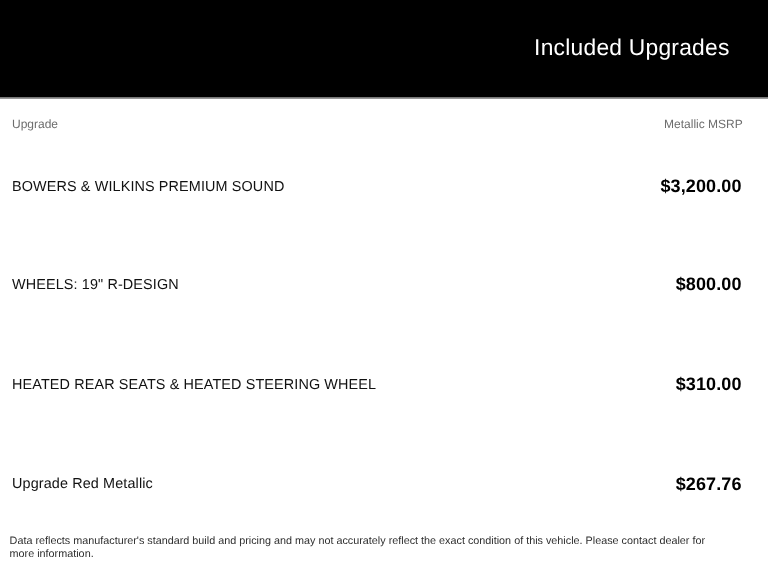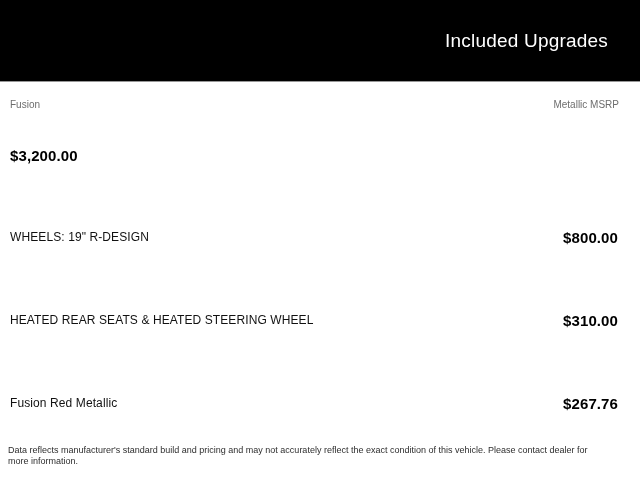--- a/index.html
+++ b/index.html
@@ -72,38 +72,39 @@
 </head>
 <body>
 
 <div class="page">
 
   <div class="header">
     <span class="title">Included Upgrades</span>
   </div>
 
   <div class="colheads">
-    <span>Fusion</span>
+    <span>Upgrade</span>
     <span>Metallic MSRP</span>
   </div>
 
   <div class="row r0">
+    <span class="name">BOWERS &amp; WILKINS PREMIUM SOUND</span>
     <span class="price">$3,200.00</span>
   </div>
 
   <div class="row r1">
     <span class="name">WHEELS: 19" R-DESIGN</span>
     <span class="price">$800.00</span>
   </div>
 
   <div class="row r2">
     <span class="name">HEATED REAR SEATS &amp; HEATED STEERING WHEEL</span>
     <span class="price">$310.00</span>
   </div>
 
   <div class="row r3">
-    <span class="name">Fusion Red Metallic</span>
+    <span class="name">Upgrade Red Metallic</span>
     <span class="price">$267.76</span>
   </div>
 
   <div class="footer">Data reflects manufacturer's standard build and pricing and may not accurately reflect the exact condition of this vehicle. Please contact dealer for more information.</div>
 
 </div>
 
 </body></html>

